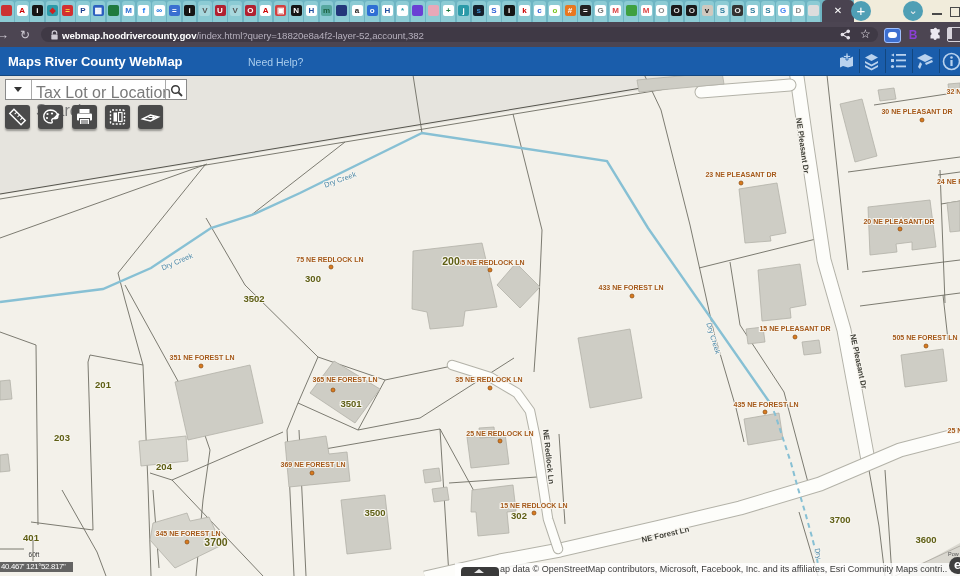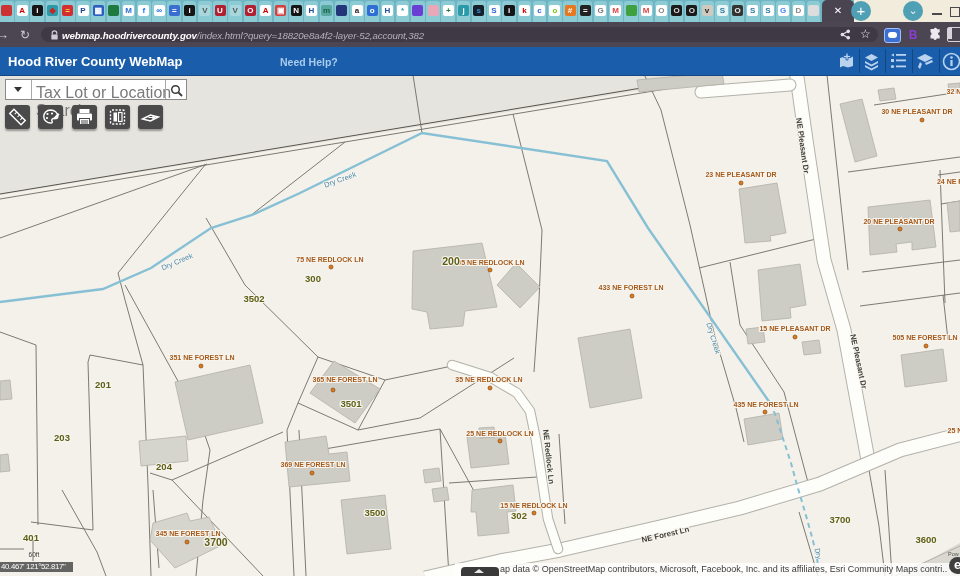--- a/index.html
+++ b/index.html
@@ -374,21 +374,21 @@
     <div class="abs" style="left:950px;top:7px;width:8px;height:8px;border:1.5px solid #4a4a4a;"></div>
   </div>
 <div class="abs" style="left:0;top:22px;width:960px;height:25px;background:#4c4552;">
     <div class="abs" style="left:-4px;top:5px;width:16px;height:16px;color:#cfcbd4;font-size:13px;line-height:16px;">→</div>
     <div class="abs" style="left:20px;top:5px;width:16px;height:16px;color:#cfcbd4;font-size:12px;line-height:16px;">↻</div>
     <div class="abs" style="left:41px;top:5px;width:837px;height:15px;background:#3f3945;border-radius:7.5px;"></div>
     <svg class="abs" style="left:50px;top:7.5px" width="9" height="10" viewBox="0 0 9 11">
       <path d="M2 5 V3.5 a2.5 2.5 0 0 1 5 0 V5" fill="none" stroke="#cfcbd4" stroke-width="1.3"></path>
       <rect x="1" y="5" width="7" height="5.5" rx="1" fill="#cfcbd4"></rect>
     </svg>
-    <div class="abs" style="left:62px;top:6.5px;height:13px;font-size:9.7px;line-height:13px;letter-spacing:-0.1px;color:#ffffff;font-weight:bold;white-space:nowrap;font-style:italic;">webmap.hoodrivercounty.gov<span style="color:#b5afbc;font-weight:normal;">/index.html?query=18820e8a4f2-layer-52,account,382</span></div>
+    <div class="abs" style="left:62px;top:6.5px;height:13px;font-size:9.7px;line-height:13px;letter-spacing:-0.1px;color:#ffffff;font-weight:bold;white-space:nowrap;">webmap.hoodrivercounty.gov<span style="color:#b5afbc;font-weight:normal;">/index.html?query=18820e8a4f2-layer-52,account,382</span></div>
     <svg class="abs" style="left:840px;top:7px" width="11" height="11" viewBox="0 0 14 14">
       <g stroke="#e8e4ec" stroke-width="1.3" fill="none">
         <circle cx="10.5" cy="3" r="1.6" fill="#e8e4ec"></circle>
         <circle cx="10.5" cy="11" r="1.6" fill="#e8e4ec"></circle>
         <circle cx="3" cy="7" r="1.6" fill="#e8e4ec"></circle>
         <path d="M4 6.3 L9 3.5 M4 7.7 L9 10.5"></path>
       </g>
     </svg>
     <div class="abs" style="left:859px;top:6px;width:13px;height:13px;color:#e8e4ec;font-size:12px;line-height:13px;text-align:center;">☆</div>
     <div class="abs" style="left:884px;top:6px;width:15px;height:13px;background:#3d6fd0;border:1px solid #9fc0ff;border-radius:3px;">
@@ -396,22 +396,22 @@
     </div>
     <div class="abs" style="left:907px;top:5px;width:12px;height:14px;color:#8a3fd4;font-weight:bold;font-size:12px;line-height:14px;line-height:16px;text-align:center;">B</div>
     <svg class="abs" style="left:928px;top:5px" width="15" height="15" viewBox="0 0 15 15">
       <path d="M6 1.5 a1.6 1.6 0 0 1 3 0.7 l2.7 0 0 3 a1.6 1.6 0 0 0 -0.6 3.1 l0.6 0.1 0 3.1 -3 0 a1.6 1.6 0 0 1 -3.1 0.4 l0.1 -0.4 -3.2 0 0 -3.2 a1.6 1.6 0 0 0 0 -3 l0 -3.3 3.3 0 z" fill="#ece8f0"></path>
     </svg>
     <div class="abs" style="left:947px;top:5px;width:13px;height:13px;border:1.4px solid #d8d4dc;border-radius:2px;">
       <div style="position:absolute;left:0px;top:0;width:4px;height:10.5px;background:#d8d4dc;"></div>
     </div>
   </div>
 <div class="abs" style="left:0;top:47px;width:960px;height:28px;background:#1a5dab;border-bottom:1px solid #14477f;">
-    <div class="abs" style="left:8px;top:7px;font-size:13px;font-weight:bold;color:#ffffff;">Hood River County WebMap</div>
-    <div class="abs" style="left:248px;top:9px;font-size:10.5px;font-weight:bold;color:#a9cced;margin-left:32px;">Need Help?</div>
+    <div class="abs" style="left:8px;top:7px;font-size:13px;font-weight:bold;color:#ffffff;">Maps River County WebMap</div>
+    <div class="abs" style="left:248px;top:9px;font-size:10.5px;font-weight:normal;color:#a9cced;">Need Help?</div>
     <div class="abs" style="left:858.5px;top:2px;width:1px;height:24px;background:#12467e;"></div>
     <div class="abs" style="left:884.5px;top:2px;width:1px;height:24px;background:#12467e;"></div>
     <div class="abs" style="left:911.5px;top:2px;width:1px;height:24px;background:#12467e;"></div>
     <div class="abs" style="left:938.5px;top:2px;width:1px;height:24px;background:#12467e;"></div>
     <svg class="abs" style="left:837px;top:5px" width="19" height="19" viewBox="0 0 19 19">
       <g fill="#b9d2ee">
         <path d="M3 6 L8 4.5 13 6 16 4.5 16 14 11 15.5 6 14 3 15.5 Z"></path>
         <path d="M9 1 L11 1 11 3.5 13.5 3.5 13.5 5.5 11 5.5 11 8 9 8 9 5.5 6.5 5.5 6.5 3.5 9 3.5 Z" stroke="#1a5dab" stroke-width="0.8"></path>
       </g>
     </svg>

